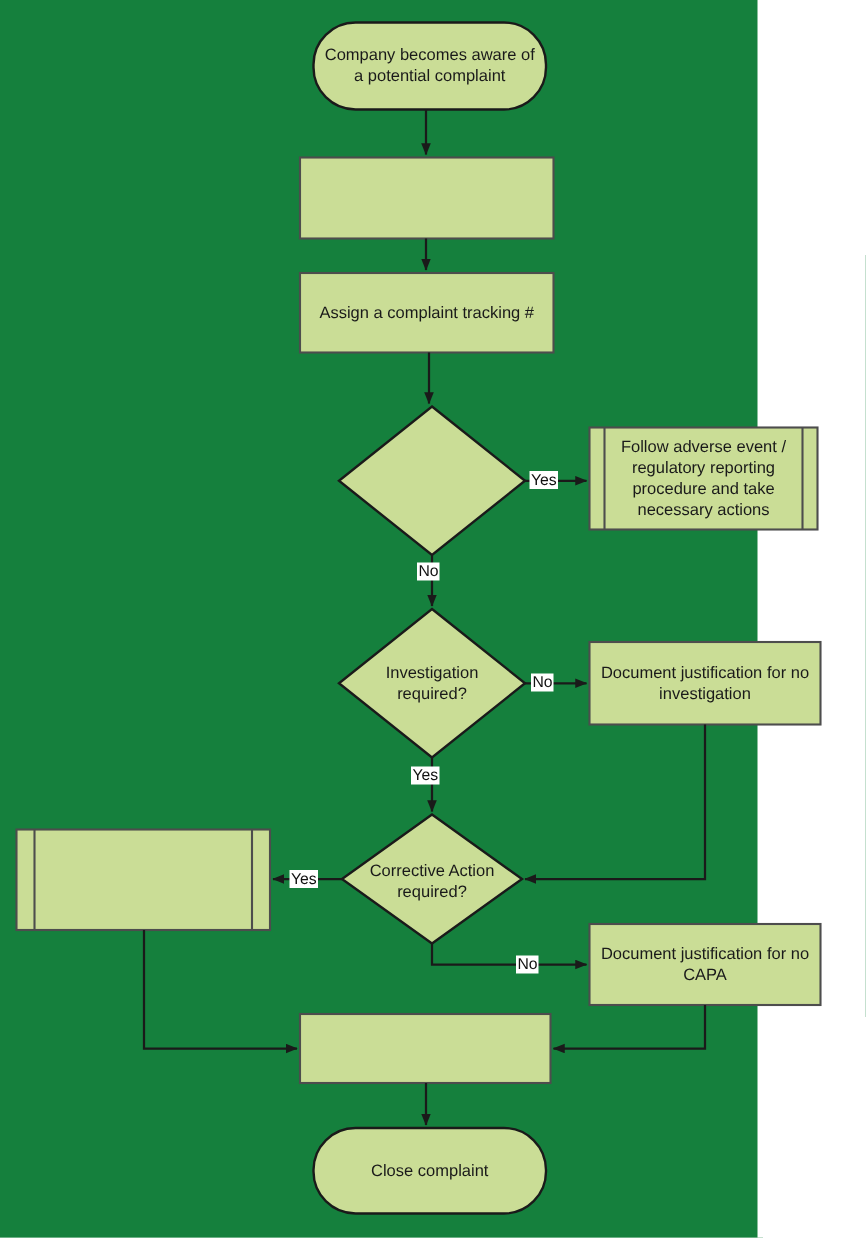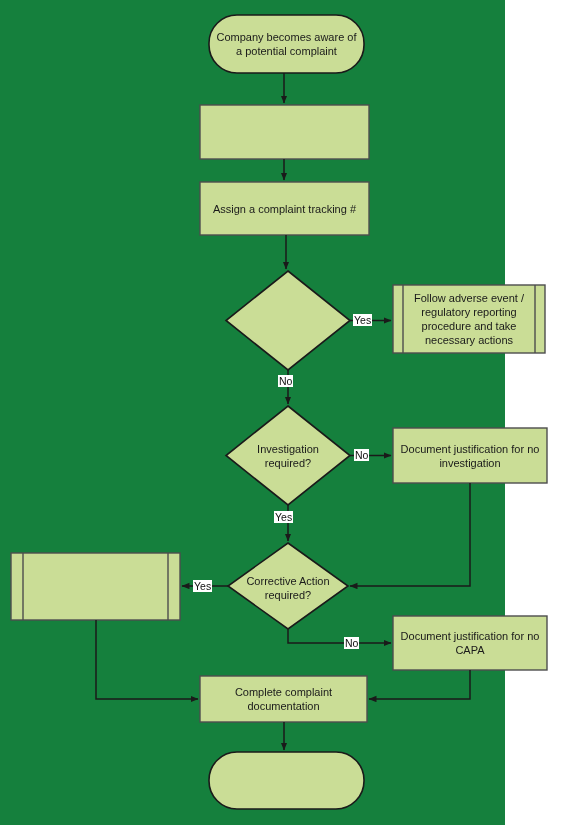--- a/index.html
+++ b/index.html
@@ -136,23 +136,22 @@
   <div class="node-label" style="left:395px; top:428px; width:150px; height:55px;">Document justification for no
 investigation</div>
 
   <div class="node-label" style="left:226px; top:545px; width:124px; height:86px;">Corrective Action
 required?</div>
 
 
   <div class="node-label" style="left:395px; top:616px; width:150px; height:54px;">Document justification for no
 CAPA</div>
 
-  <div class="node-label" style="left:202px; top:676px; width:163px; height:46px;">Complete complaint
-documentation</div>
 
+  <div class="node-label" style="left:209px; top:752px; width:155px; height:57px;">Close complaint</div>
 
   <div class="edge-label" style="left:353px; top:314px;">Yes</div>
 
   <div class="edge-label" style="left:278px; top:375px;">No</div>
 
   <div class="edge-label" style="left:354px; top:449px;">No</div>
 
   <div class="edge-label" style="left:274px; top:511px;">Yes</div>
 
   <div class="edge-label" style="left:193px; top:580px;">Yes</div>

